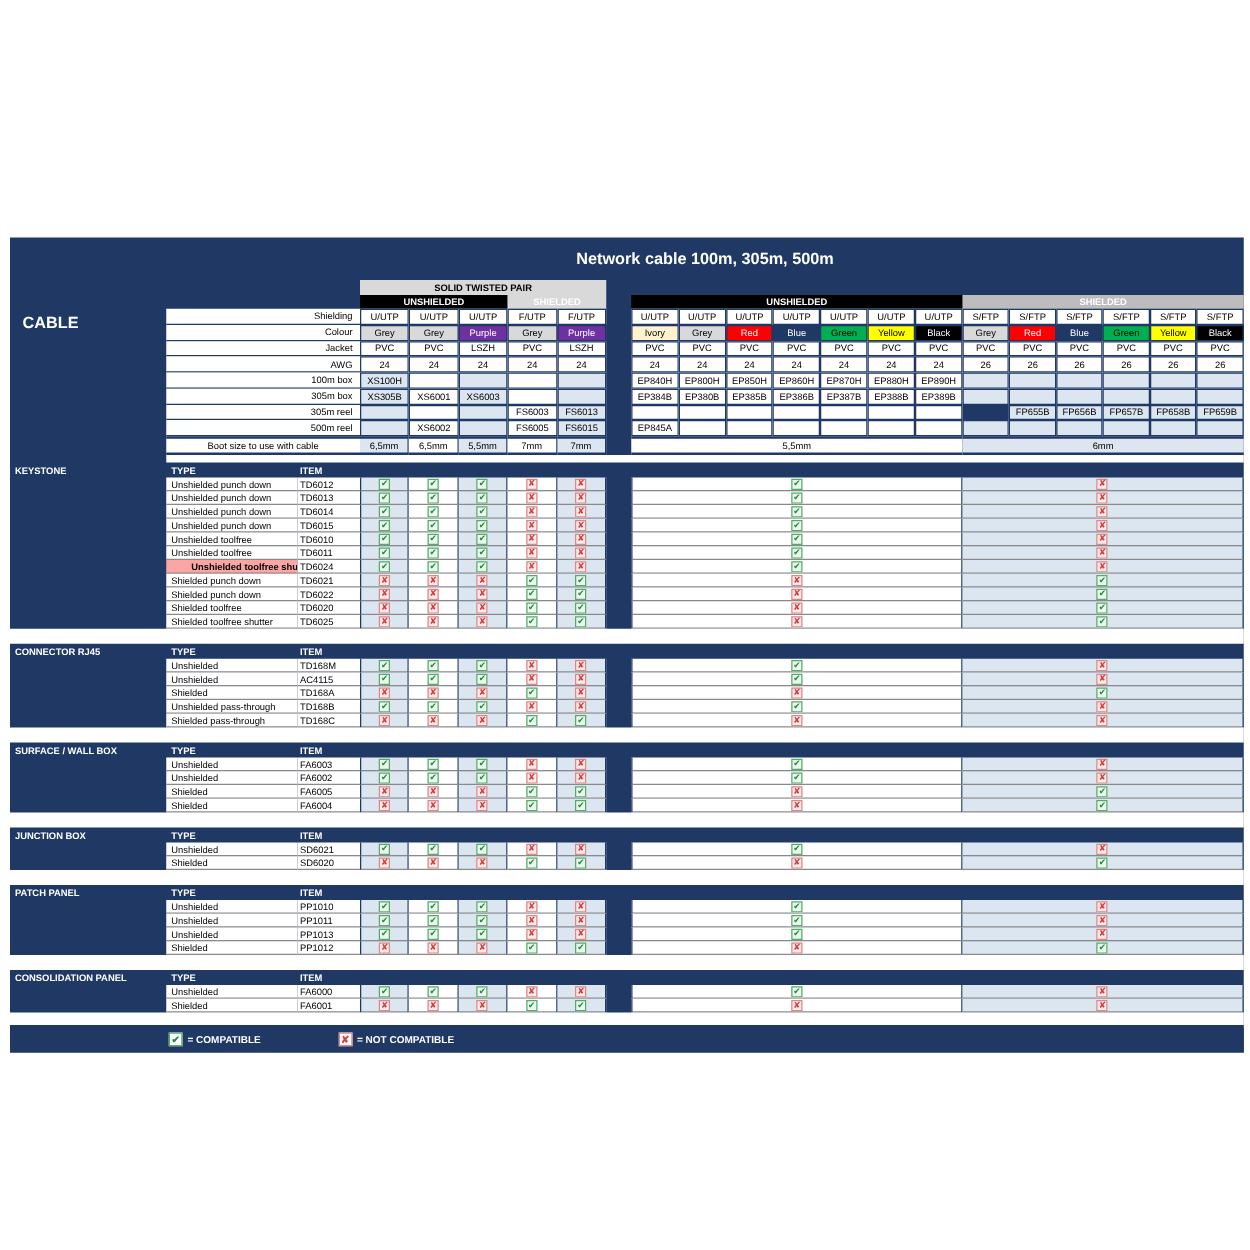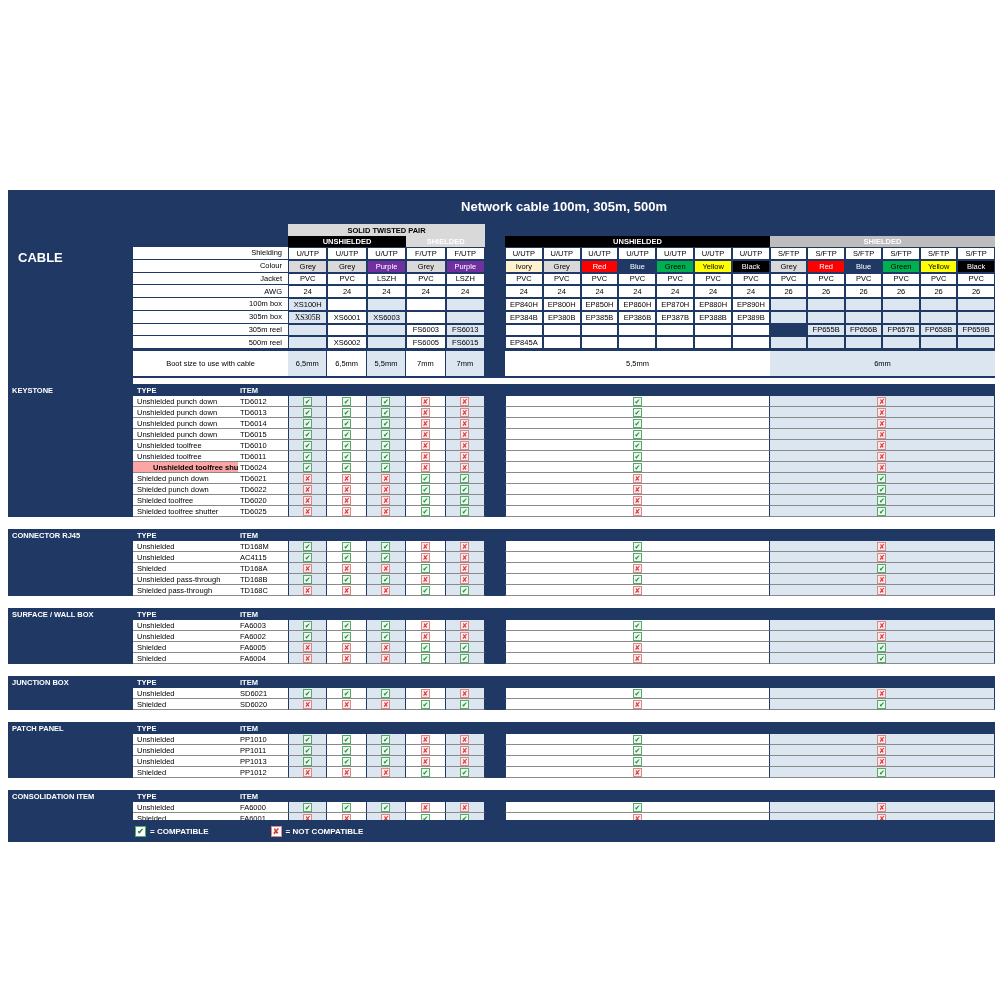--- a/index.html
+++ b/index.html
@@ -215,21 +215,21 @@
           <div class="c" style="width: 37.5px; background: rgb(220, 230, 241); color: rgb(0, 0, 0); border: 1px solid rgb(31, 56, 100);"></div>
           <div class="c" style="width: 37.5px; background: rgb(220, 230, 241); color: rgb(0, 0, 0); border: 1px solid rgb(31, 56, 100);"></div>
           <div class="c" style="width: 37.5px; background: rgb(220, 230, 241); color: rgb(0, 0, 0); border: 1px solid rgb(31, 56, 100);"></div>
           <div class="c" style="width: 37.5px; background: rgb(220, 230, 241); color: rgb(0, 0, 0); border: 1px solid rgb(31, 56, 100);"></div>
           <div class="c" style="width: 37.5px; background: rgb(220, 230, 241); color: rgb(0, 0, 0); border: 1px solid rgb(31, 56, 100);"></div>
           <div class="c" style="width: 37.5px; background: rgb(220, 230, 241); color: rgb(0, 0, 0); border: 1px solid rgb(31, 56, 100);"></div>
         </div>
         <div class="row" style="height: 12.75px;">
           <div class="c" style="width: 125px; background: transparent; color: rgb(0, 0, 0);"></div>
           <div class="c right" style="width: 155px; background: rgb(255, 255, 255); color: rgb(0, 0, 0); border-bottom: 1px solid rgb(31, 56, 100); padding-right: 6px;">305m box</div>
-          <div class="c" style="width: 39.4px; background: rgb(220, 230, 241); color: rgb(0, 0, 0); border: 1px solid rgb(31, 56, 100); font-family: Liberation Serif, serif;">XS305B</div>
+          <div class="c" style="width: 39.4px; background: rgb(220, 230, 241); color: rgb(0, 0, 0); border: 1px solid rgb(31, 56, 100);">XS305B</div>
           <div class="c" style="width: 39.4px; background: rgb(255, 255, 255); color: rgb(0, 0, 0); border: 1px solid rgb(31, 56, 100);">XS6001</div>
           <div class="c" style="width: 39.4px; background: rgb(220, 230, 241); color: rgb(0, 0, 0); border: 1px solid rgb(31, 56, 100);">XS6003</div>
           <div class="c" style="width: 39.4px; background: rgb(255, 255, 255); color: rgb(0, 0, 0); border: 1px solid rgb(31, 56, 100);"></div>
           <div class="c" style="width: 39.4px; background: rgb(220, 230, 241); color: rgb(0, 0, 0); border: 1px solid rgb(31, 56, 100);"></div>
           <div class="c" style="width: 20px; background: transparent; color: rgb(0, 0, 0);"></div>
           <div class="c" style="width: 37.8571px; background: rgb(255, 255, 255); color: rgb(0, 0, 0); border: 1px solid rgb(31, 56, 100);">EP384B</div>
           <div class="c" style="width: 37.8571px; background: rgb(255, 255, 255); color: rgb(0, 0, 0); border: 1px solid rgb(31, 56, 100);">EP380B</div>
           <div class="c" style="width: 37.8571px; background: rgb(255, 255, 255); color: rgb(0, 0, 0); border: 1px solid rgb(31, 56, 100);">EP385B</div>
           <div class="c" style="width: 37.8571px; background: rgb(255, 255, 255); color: rgb(0, 0, 0); border: 1px solid rgb(31, 56, 100);">EP386B</div>
           <div class="c" style="width: 37.8571px; background: rgb(255, 255, 255); color: rgb(0, 0, 0); border: 1px solid rgb(31, 56, 100);">EP387B</div>
@@ -281,21 +281,21 @@
           <div class="c" style="width: 37.8571px; background: rgb(255, 255, 255); color: rgb(0, 0, 0); border: 1px solid rgb(31, 56, 100);"></div>
           <div class="c" style="width: 37.8571px; background: rgb(255, 255, 255); color: rgb(0, 0, 0); border: 1px solid rgb(31, 56, 100);"></div>
           <div class="c" style="width: 37.8571px; background: rgb(255, 255, 255); color: rgb(0, 0, 0); border: 1px solid rgb(31, 56, 100);"></div>
           <div class="c" style="width: 37.5px; background: rgb(220, 230, 241); color: rgb(0, 0, 0); border: 1px solid rgb(31, 56, 100);"></div>
           <div class="c" style="width: 37.5px; background: rgb(220, 230, 241); color: rgb(0, 0, 0); border: 1px solid rgb(31, 56, 100);"></div>
           <div class="c" style="width: 37.5px; background: rgb(220, 230, 241); color: rgb(0, 0, 0); border: 1px solid rgb(31, 56, 100);"></div>
           <div class="c" style="width: 37.5px; background: rgb(220, 230, 241); color: rgb(0, 0, 0); border: 1px solid rgb(31, 56, 100);"></div>
           <div class="c" style="width: 37.5px; background: rgb(220, 230, 241); color: rgb(0, 0, 0); border: 1px solid rgb(31, 56, 100);"></div>
           <div class="c" style="width: 37.5px; background: rgb(220, 230, 241); color: rgb(0, 0, 0); border: 1px solid rgb(31, 56, 100);"></div>
         </div>
-        <div class="row" style="height: 29px; justify-content: flex-end;">
+        <div class="row" style="height: 15px;">
           <div class="c" style="width: 125px; background: transparent; color: rgb(0, 0, 0);"></div>
           <div class="c" style="width: 155px; background: rgb(255, 255, 255); color: rgb(0, 0, 0); border-top: 2px solid rgb(31, 56, 100); border-bottom: 2px solid rgb(31, 56, 100);">Boot size to use with cable</div>
           <div class="c" style="width: 39.4px; background: rgb(220, 230, 241); color: rgb(0, 0, 0); border-right: 1px solid rgb(31, 56, 100); border-top: 2px solid rgb(31, 56, 100); border-bottom: 2px solid rgb(31, 56, 100);">6,5mm</div>
           <div class="c" style="width: 39.4px; background: rgb(255, 255, 255); color: rgb(0, 0, 0); border-right: 1px solid rgb(31, 56, 100); border-top: 2px solid rgb(31, 56, 100); border-bottom: 2px solid rgb(31, 56, 100);">6,5mm</div>
           <div class="c" style="width: 39.4px; background: rgb(220, 230, 241); color: rgb(0, 0, 0); border-right: 1px solid rgb(31, 56, 100); border-top: 2px solid rgb(31, 56, 100); border-bottom: 2px solid rgb(31, 56, 100);">5,5mm</div>
           <div class="c" style="width: 39.4px; background: rgb(255, 255, 255); color: rgb(0, 0, 0); border-right: 1px solid rgb(31, 56, 100); border-top: 2px solid rgb(31, 56, 100); border-bottom: 2px solid rgb(31, 56, 100);">7mm</div>
           <div class="c" style="width: 39.4px; background: rgb(220, 230, 241); color: rgb(0, 0, 0); border-right: 1px solid rgb(31, 56, 100); border-top: 2px solid rgb(31, 56, 100); border-bottom: 2px solid rgb(31, 56, 100);">7mm</div>
           <div class="c" style="width: 20px; background: transparent; color: rgb(0, 0, 0);"></div>
           <div class="c" style="width: 265px; background: rgb(255, 255, 255); color: rgb(0, 0, 0); border-top: 2px solid rgb(31, 56, 100); border-bottom: 2px solid rgb(31, 56, 100);">5,5mm</div>
           <div class="c" style="width: 225px; background: rgb(220, 230, 241); color: rgb(0, 0, 0); border-top: 2px solid rgb(31, 56, 100); border-bottom: 2px solid rgb(31, 56, 100);">6mm</div>
@@ -1058,21 +1058,21 @@
             <div class="c" style="width: 225px; background: rgb(220, 230, 241); color: rgb(0, 0, 0); border-bottom: 1px solid rgb(138, 138, 138); border-right: 1px solid rgb(31, 56, 100);">
               <span class="mk y">✔</span>
             </div>
           </div>
           <div class="row" style="height: 12px;">
             <div class="c" style="width: 987px; background: rgb(255, 255, 255); color: rgb(0, 0, 0);"></div>
           </div>
         </div>
         <div>
           <div class="row" style="height: 12px;">
-            <div class="c left" style="width: 125px; background: transparent; color: rgb(255, 255, 255); font-weight: bold; padding-left: 4px;">CONSOLIDATION ITEM</div>
+            <div class="c left" style="width: 125px; background: transparent; color: rgb(255, 255, 255); font-weight: bold; padding-left: 4px;">CONSOLIDATION PANEL</div>
             <div class="c left" style="width: 105px; background: transparent; color: rgb(255, 255, 255); font-weight: bold; padding-left: 4px;">TYPE</div>
             <div class="c left" style="width: 50px; background: transparent; color: rgb(255, 255, 255); font-weight: bold; padding-left: 2px;">ITEM</div>
             <div class="c" style="width: 707px; background: transparent; color: rgb(0, 0, 0);"></div>
           </div>
           <div class="row" style="height: 11px;">
             <div class="c" style="width: 125px; background: transparent; color: rgb(0, 0, 0);"></div>
             <div class="c left" style="width: 105px; background: rgb(255, 255, 255); color: rgb(0, 0, 0); border-bottom: 1px solid rgb(138, 138, 138); padding-left: 4px;">Unshielded</div>
             <div class="c left" style="width: 50px; background: rgb(255, 255, 255); color: rgb(0, 0, 0); border-bottom: 1px solid rgb(138, 138, 138); padding-left: 2px;">FA6000</div>
             <div class="c" style="width: 39.4px; background: rgb(220, 230, 241); color: rgb(0, 0, 0); border-bottom: 1px solid rgb(138, 138, 138); border-right: 1px solid rgb(31, 56, 100); border-left: 1px solid rgb(31, 56, 100);">
               <span class="mk y">✔</span>

